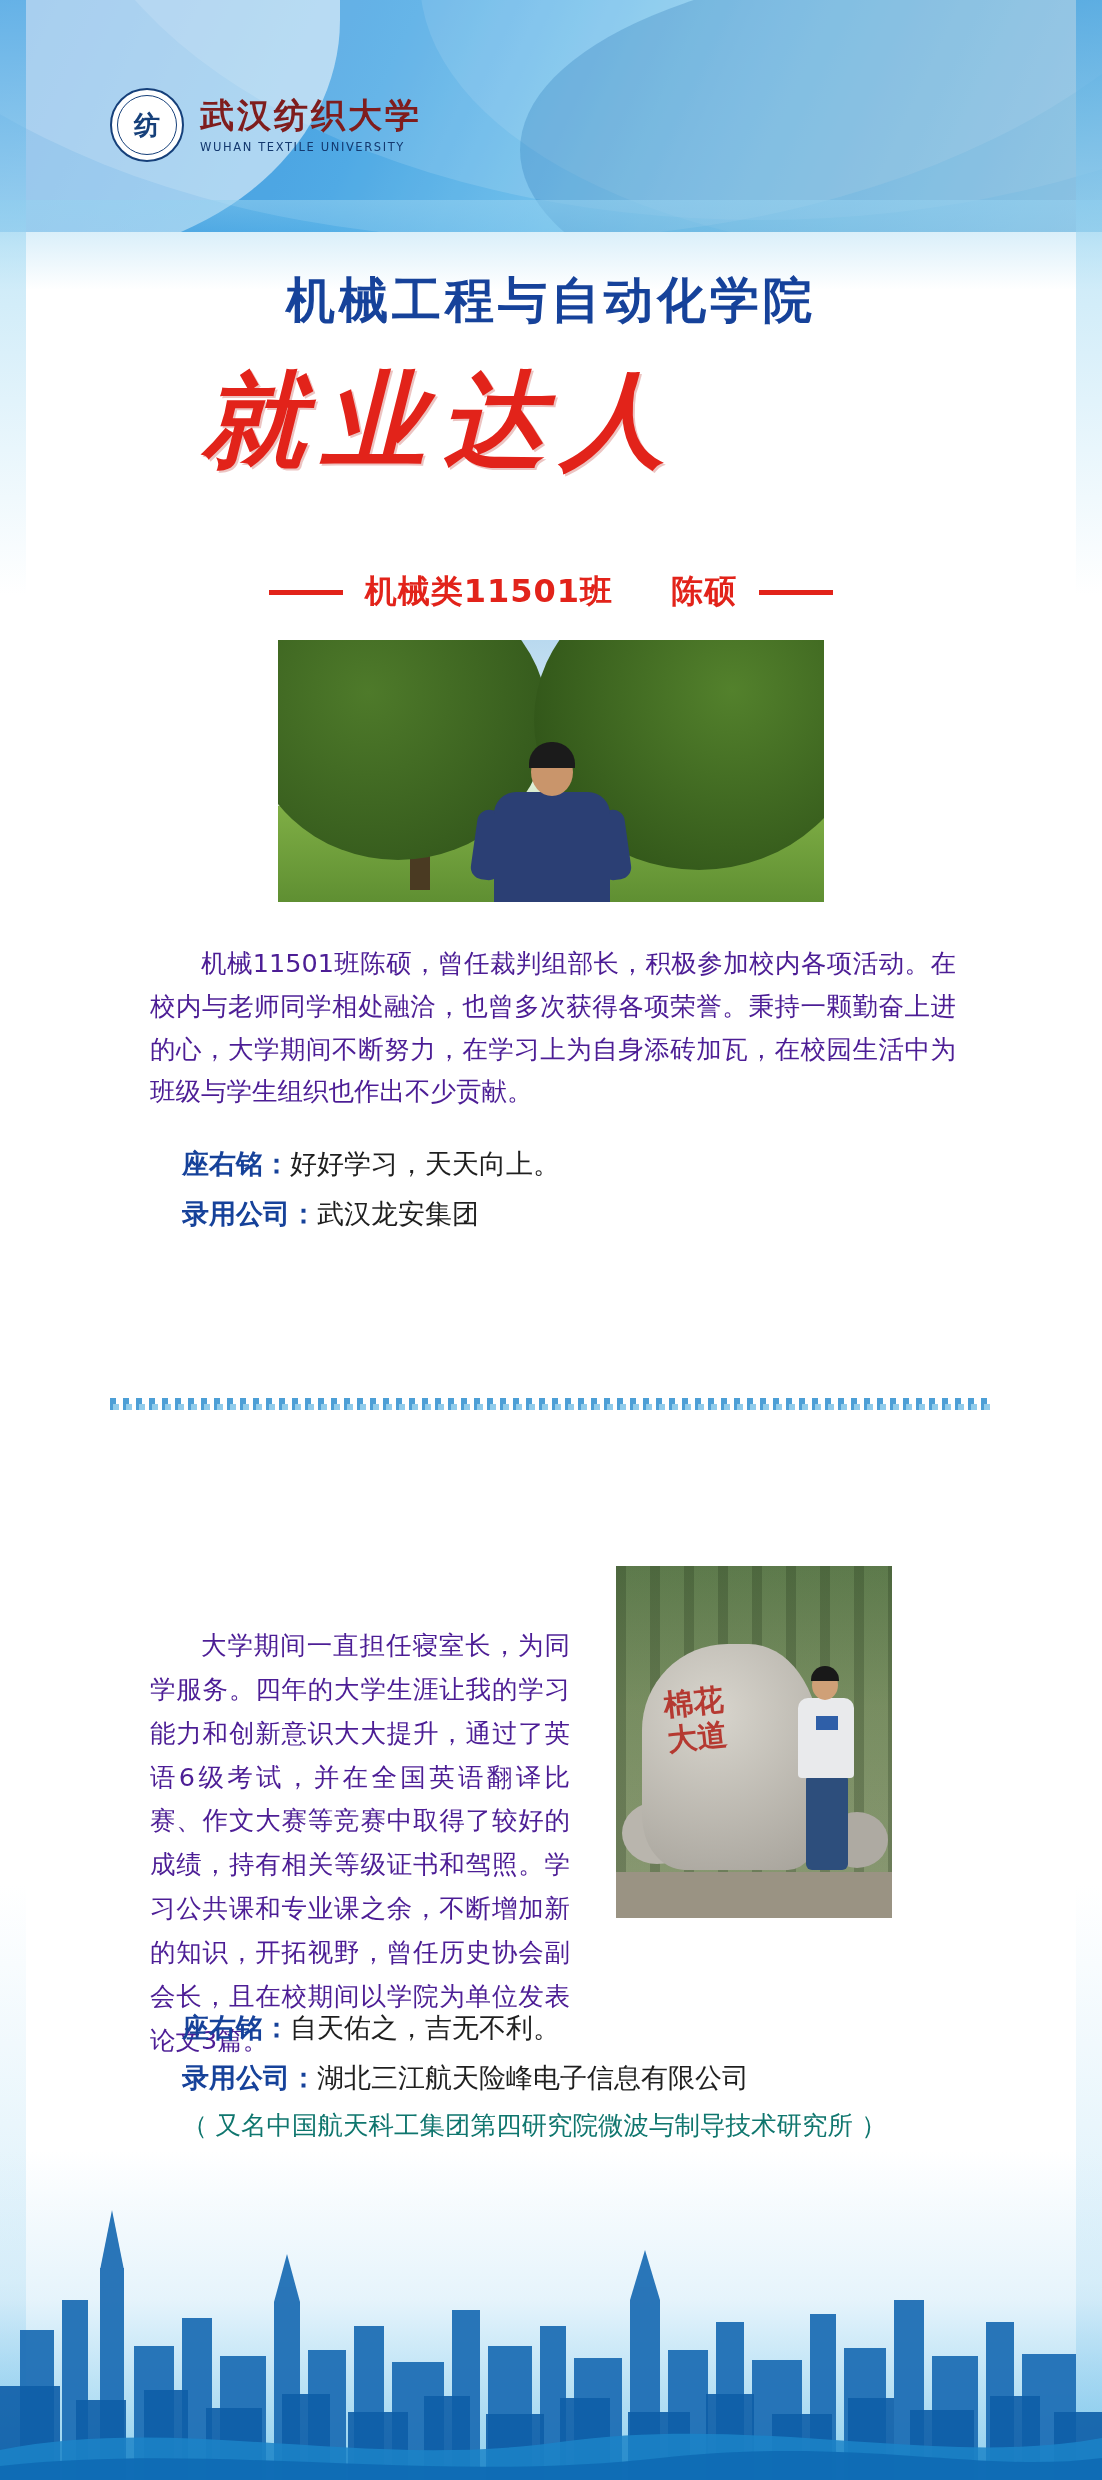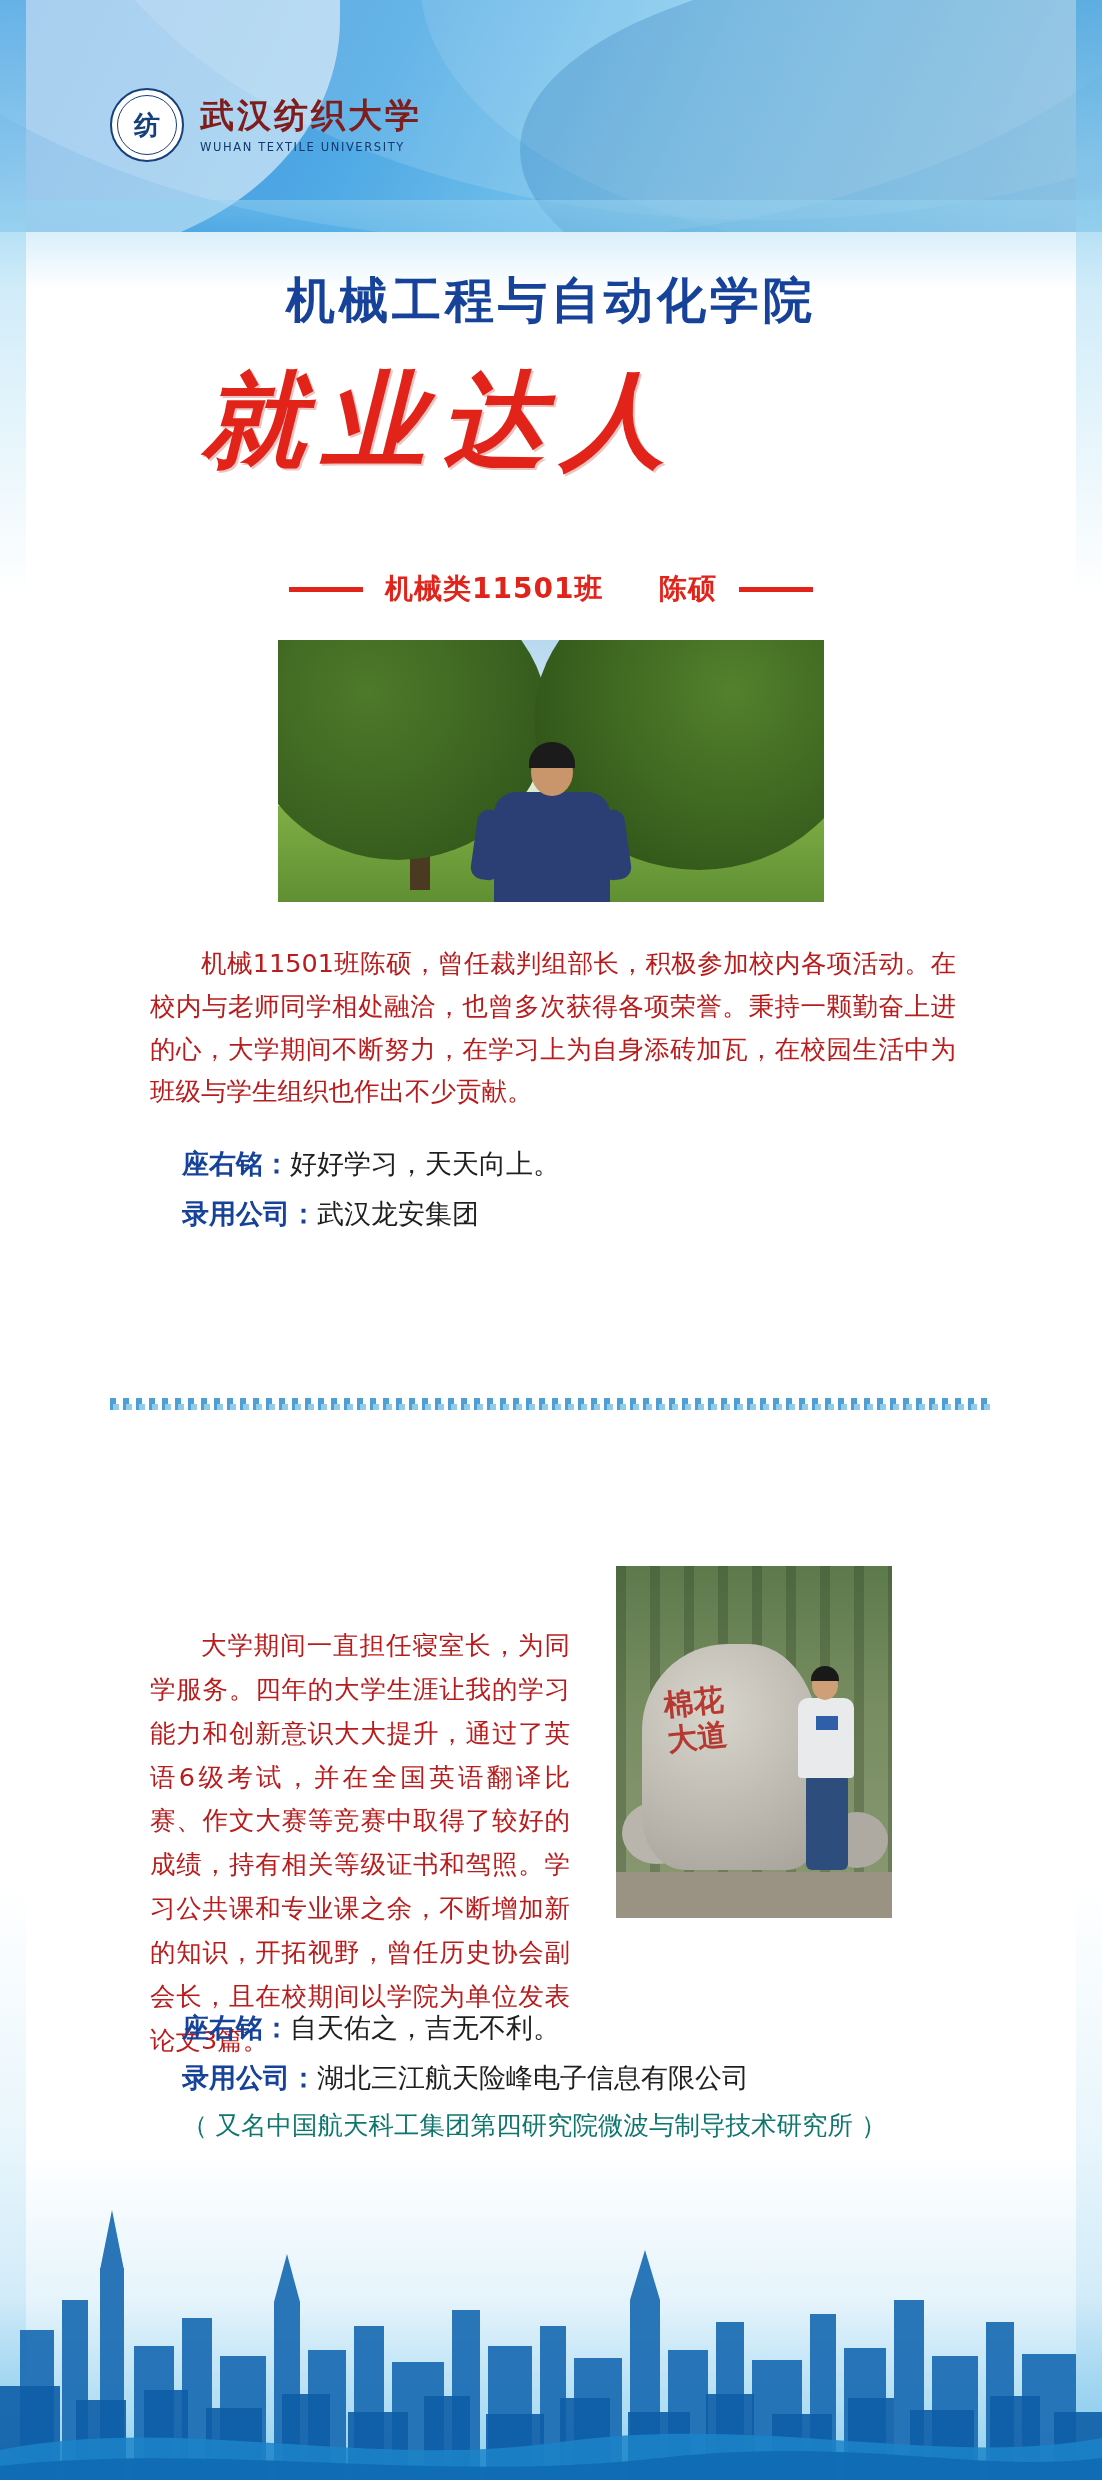--- a/index.html
+++ b/index.html
@@ -160,21 +160,21 @@
     display: flex;
     align-items: center;
     justify-content: center;
     gap: 22px;
   }
   .person-head .rule {
     width: 74px; height: 5px;
     background: #e2231a;
   }
   .person-head .names {
-    font-size: 28px;
+    font-size: 32px;
     font-weight: bold;
     color: #e2231a;
     letter-spacing: 1px;
     white-space: nowrap;
   }
   .person-head .names .gap { display: inline-block; width: 34px; }
 
   #person1-head { top: 570px; }
   #person2-head { top: 1502px; }
 
@@ -313,21 +313,21 @@
     position: absolute; left: 0; bottom: 0;
     width: 100%; height: 46px;
     background: #9a9383;
   }
 
   
   .body-text {
     position: absolute;
     font-size: 25.5px;
     line-height: 1.68;
-    color: #b91c1c;
+    color: #4c1d95;
     text-align: justify;
   }
   #p1-text {
     left: 150px; top: 942px;
     width: 806px;
   }
   #p1-text .indent { text-indent: 2em; display: block; }
 
   #p2-text {
     left: 150px; top: 1624px;

